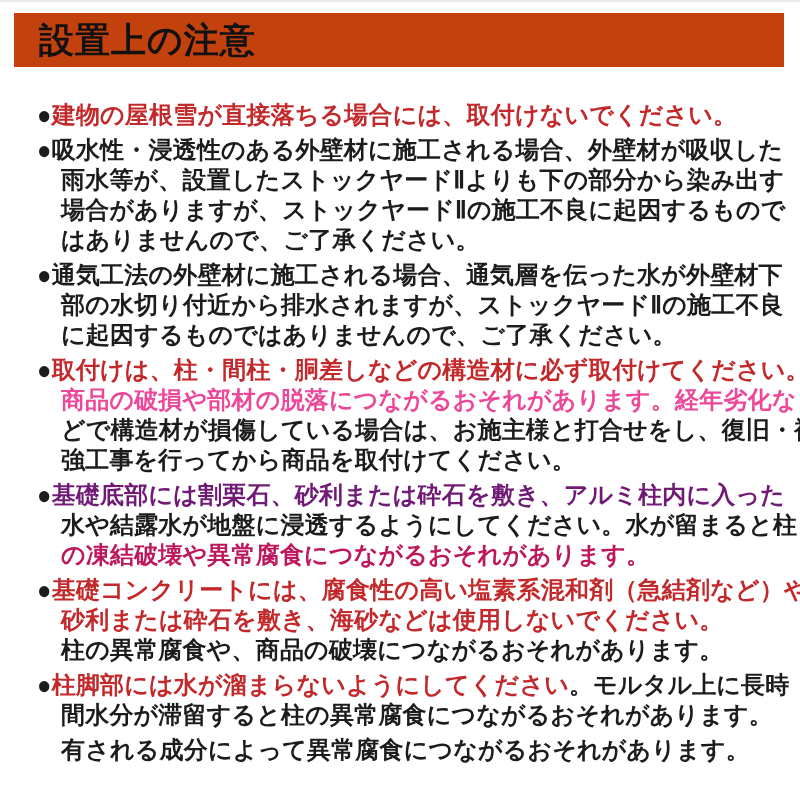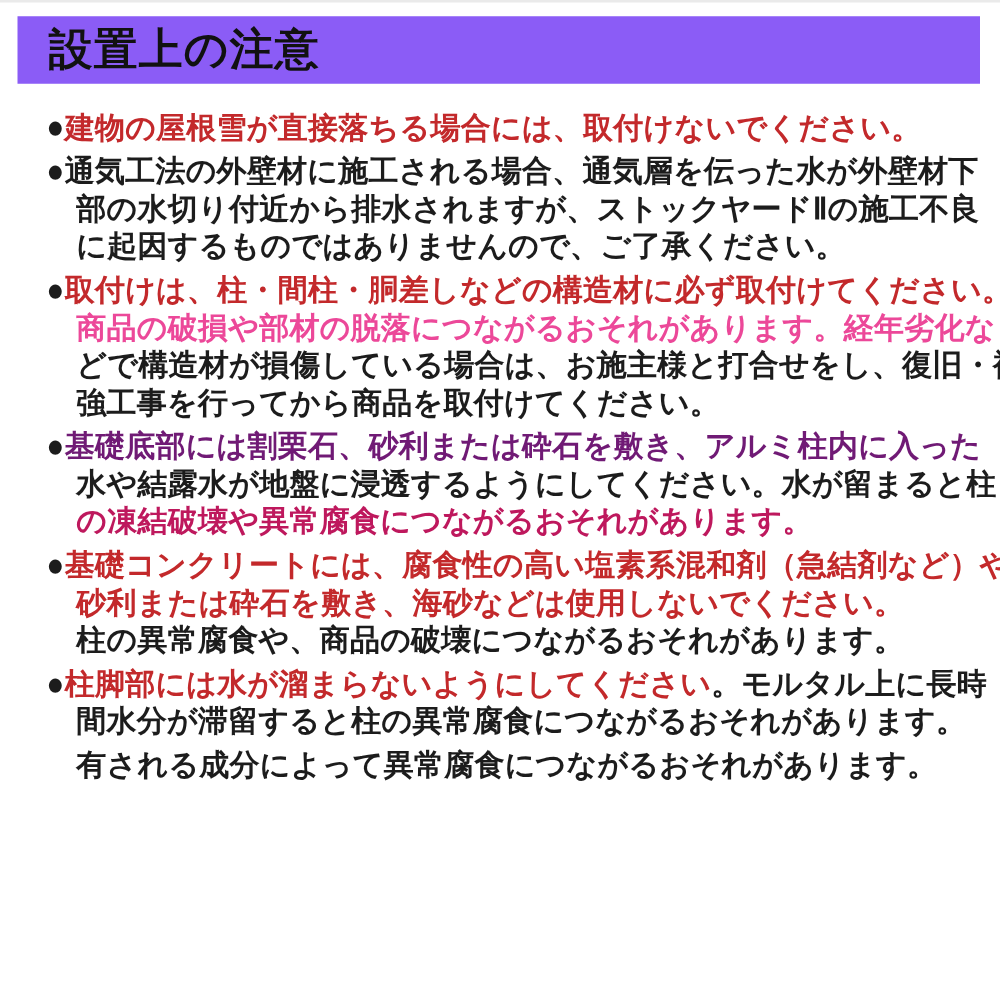--- a/index.html
+++ b/index.html
@@ -33,21 +33,21 @@
     font-size: 35px;
     line-height: 54px;
     font-weight: 700;
     letter-spacing: 1px;
     color: #111111;
     font-family: "Liberation Sans", sans-serif;
   }
   .notes {
     position: absolute;
     left: 37px;
-    top: 88px;
+    top: 100px;
     width: 752px;
   }
   .note {
     margin-bottom: 5px;
   }
   .note-line {
     font-size: 24px;
     line-height: 30px;
     font-weight: 600;
     letter-spacing: 0.2px;
@@ -59,27 +59,33 @@
   .bullet {
     display: inline-block;
     transform: scaleY(1.1);
   }
 </style>
 </head>
 <body>
 
 <div class="top-edge"></div>
 
-<div class="header-band" style="background: #8b5cf6;">
+<div class="header-band" style="background: #c2410c;">
   <h1 style="color: rgb(17, 17, 17);">設置上の注意</h1>
 </div>
 
 <div class="notes" id="notes">
     <div class="note">
       <div class="note-line first"><span class="bullet" style="color: rgb(28, 28, 28);">●</span><span style="color: rgb(195, 41, 43);">建物の屋根雪が直接落ちる場合には、取付けないでください。</span></div>
+    </div>
+    <div class="note">
+      <div class="note-line first"><span class="bullet" style="color: rgb(28, 28, 28);">●</span><span style="color: rgb(28, 28, 28);">吸水性・浸透性のある外壁材に施工される場合、外壁材が吸収した</span></div>
+      <div class="note-line cont"><span style="color: rgb(28, 28, 28);">雨水等が、設置したストックヤードⅡよりも下の部分から染み出す</span></div>
+      <div class="note-line cont"><span style="color: rgb(28, 28, 28);">場合がありますが、ストックヤードⅡの施工不良に起因するもので</span></div>
+      <div class="note-line cont"><span style="color: rgb(28, 28, 28);">はありませんので、ご了承ください。</span></div>
     </div>
     <div class="note">
       <div class="note-line first"><span class="bullet" style="color: rgb(28, 28, 28);">●</span><span style="color: rgb(28, 28, 28);">通気工法の外壁材に施工される場合、通気層を伝った水が外壁材下</span></div>
       <div class="note-line cont"><span style="color: rgb(28, 28, 28);">部の水切り付近から排水されますが、ストックヤードⅡの施工不良</span></div>
       <div class="note-line cont"><span style="color: rgb(28, 28, 28);">に起因するものではありませんので、ご了承ください。</span></div>
     </div>
     <div class="note">
       <div class="note-line first"><span class="bullet" style="color: rgb(28, 28, 28);">●</span><span style="color: rgb(195, 41, 43);">取付けは、柱・間柱・胴差しなどの構造材に必ず取付けてください。</span></div>
       <div class="note-line cont"><span style="color: #ec4899;">商品の破損や部材の脱落につながるおそれがあります。経年劣化な</span></div>
       <div class="note-line cont"><span style="color: rgb(28, 28, 28);">どで構造材が損傷している場合は、お施主様と打合せをし、復旧・補</span></div>

